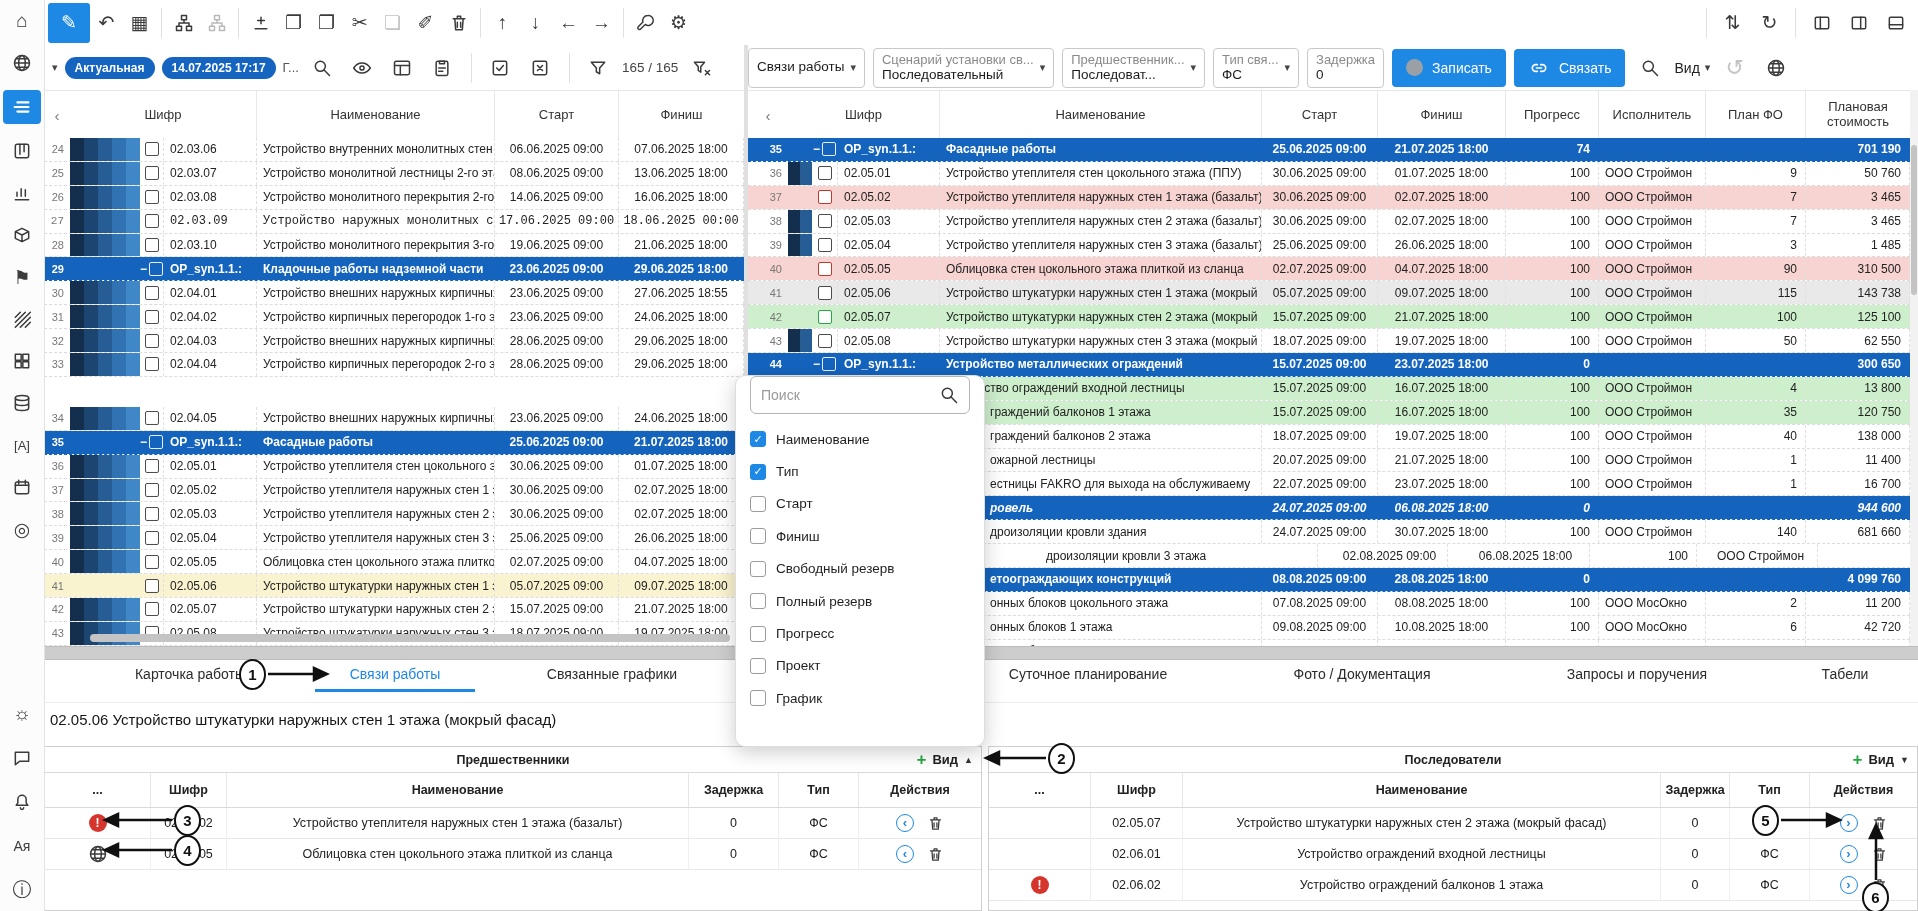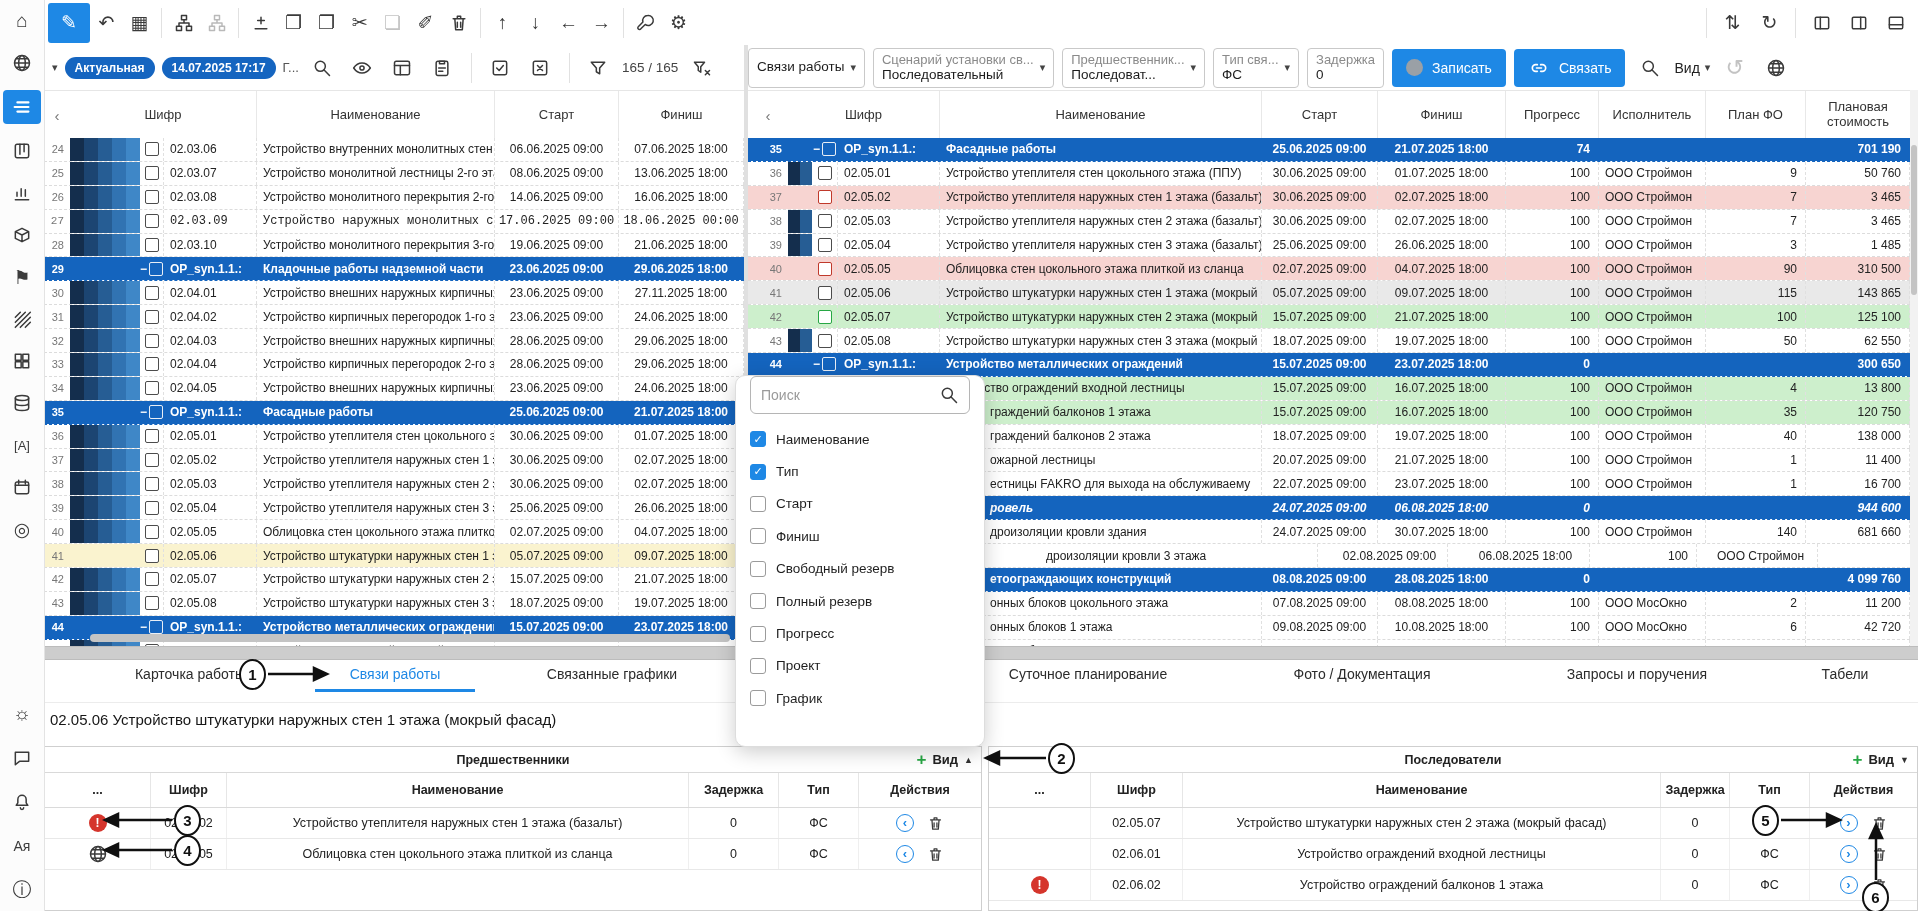--- a/index.html
+++ b/index.html
@@ -467,21 +467,21 @@
         </div>
         <div class="trow lt-grid " style="height: 22.9px;">
           <div class="cell c-num">30</div>
           <div class="cell c-stripe stripeL"></div>
           <div class="cell c-chk">
             <span class="chk"></span>
           </div>
           <div class="cell c-code">02.04.01</div>
           <div class="cell c-name">Устройство внешних наружных кирпичных стен</div>
           <div class="cell c-date">23.06.2025 09:00</div>
-          <div class="cell c-date">27.11.2025 18:00</div>
+          <div class="cell c-date">27.06.2025 18:55</div>
         </div>
         <div class="trow lt-grid " style="height: 22.9px;">
           <div class="cell c-num">31</div>
           <div class="cell c-stripe stripeL"></div>
           <div class="cell c-chk">
             <span class="chk"></span>
           </div>
           <div class="cell c-code">02.04.02</div>
           <div class="cell c-name">Устройство кирпичных перегородок 1-го этажа</div>
           <div class="cell c-date">23.06.2025 09:00</div>
@@ -502,21 +502,21 @@
           <div class="cell c-num">33</div>
           <div class="cell c-stripe stripeL"></div>
           <div class="cell c-chk">
             <span class="chk"></span>
           </div>
           <div class="cell c-code">02.04.04</div>
           <div class="cell c-name">Устройство кирпичных перегородок 2-го этажа</div>
           <div class="cell c-date">28.06.2025 09:00</div>
           <div class="cell c-date">29.06.2025 18:00</div>
         </div>
-        <div class="trow lt-grid " style="height: 22.9px;">
+        <div class="trow lt-grid " style="height: 22.9px; margin-top: 30px;">
           <div class="cell c-num">34</div>
           <div class="cell c-stripe stripeL"></div>
           <div class="cell c-chk">
             <span class="chk"></span>
           </div>
           <div class="cell c-code">02.04.05</div>
           <div class="cell c-name">Устройство внешних наружных кирпичных стен</div>
           <div class="cell c-date">23.06.2025 09:00</div>
           <div class="cell c-date">24.06.2025 18:00</div>
         </div>
@@ -756,21 +756,21 @@
           <div class="cell c-chk">
             <span class="chk"></span>
           </div>
           <div class="cell c-code">02.05.06</div>
           <div class="cell c-name">Устройство штукатурки наружных стен 1 этажа (мокрый фа</div>
           <div class="cell c-date">05.07.2025 09:00</div>
           <div class="cell c-date">09.07.2025 18:00</div>
           <div class="cell c-rnum">100</div>
           <div class="cell c-exec">ООО Строймон</div>
           <div class="cell c-rnum">115</div>
-          <div class="cell c-rnum">143 865</div>
+          <div class="cell c-rnum">143 738</div>
         </div>
         <div class="trow rt-grid green" style="height: 22.9px;">
           <div class="cell c-num">42</div>
           <div class="cell c-stripe stripeR"></div>
           <div class="cell c-chk">
             <span class="chk"></span>
           </div>
           <div class="cell c-code">02.05.07</div>
           <div class="cell c-name">Устройство штукатурки наружных стен 2 этажа (мокрый фа</div>
           <div class="cell c-date">15.07.2025 09:00</div>

